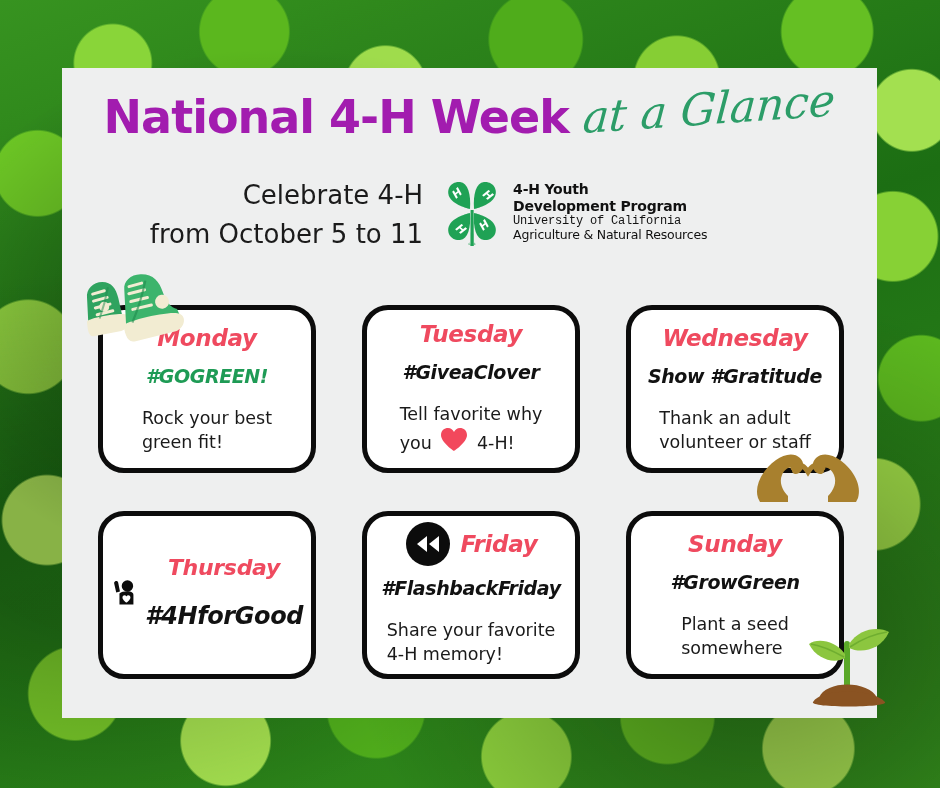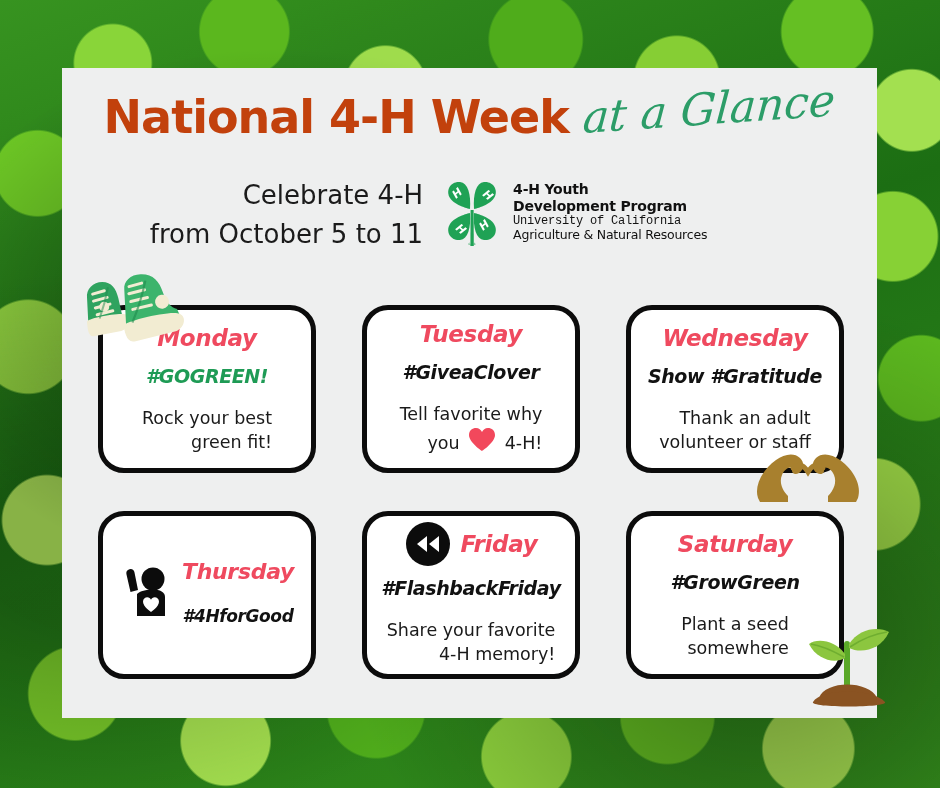--- a/index.html
+++ b/index.html
@@ -56,21 +56,21 @@
     position:absolute;left:62px;top:68px;width:815px;height:650px;
     background:#eeefef;
   }
 
   
   .headline{position:absolute;left:0;top:22px;width:815px;text-align:center;}
   .h-main{
     display:inline-block;vertical-align:middle;
     font-family:"DejaVu Sans", sans-serif;
     font-weight:bold;font-size:46px;letter-spacing:-1px;
-    color:#c2410c;
+    color:#a21caf;
   }
   .h-script{
     display:inline-block;vertical-align:middle;
     font-family:"DejaVu Serif", serif;
     font-style:italic;font-weight:normal;font-size:44px;
     color:#2c9d68;margin-left:14px;
     transform:rotate(-4deg) skewX(-8deg);
     transform-origin:left center;
   }
 
@@ -115,31 +115,31 @@
     color:#ef4a5f;letter-spacing:-.3px;white-space:nowrap;
   }
   .hash{
     font-family:"DejaVu Sans", sans-serif;
     font-style:italic;font-weight:bold;font-size:19px;
     color:#121212;letter-spacing:-.4px;white-space:nowrap;margin-top:10px;
   }
   .hash.green{color:#1e9b55;}
   .desc{
     font-family:"DejaVu Sans", sans-serif;
-    font-size:17.5px;line-height:1.35;color:#1a1a1a;text-align:right;
+    font-size:17.5px;line-height:1.35;color:#1a1a1a;text-align:left;
     margin-top:20px;
   }
   .desc .inline-heart{display:inline-block;vertical-align:-3px;margin:0 3px;}
 
   
   .card.thu{padding-top:3px;}
   .thu-top{display:flex;align-items:center;justify-content:center;gap:6px;width:100%;}
   .thu-txt{display:flex;flex-direction:column;align-items:center;}
   .thu-txt .day{font-size:22px;}
-  .thu-txt .hash{margin-top:22px;font-size:17px;}
+  .thu-txt .hash{margin-top:22px;font-size:24px;}
 
   
   .fri-top{display:flex;align-items:center;justify-content:center;gap:10px;width:100%;}
 
   
   .deco{position:absolute;pointer-events:none;}
   #sneakers{left:75px;top:272px;}
   #heart-hands{left:752px;top:442px;}
   #sprout{left:795px;top:598px;}
 </style>
@@ -257,21 +257,21 @@
       </div>
       <div class="hash">#FlashbackFriday</div>
       <div class="desc">
         <div>Share your favorite</div>
         <div>4-H memory!</div>
       </div>
     </div>
 
     <div class="card sat">
       <div class="day-row">
-        <span class="day">Saturday</span>
+        <span class="day">Sunday</span>
       </div>
       <div class="hash">#GrowGreen</div>
       <div class="desc">
         <div>Plant a seed</div>
         <div>somewhere</div>
       </div>
     </div>
 
   </div>
 </div>

